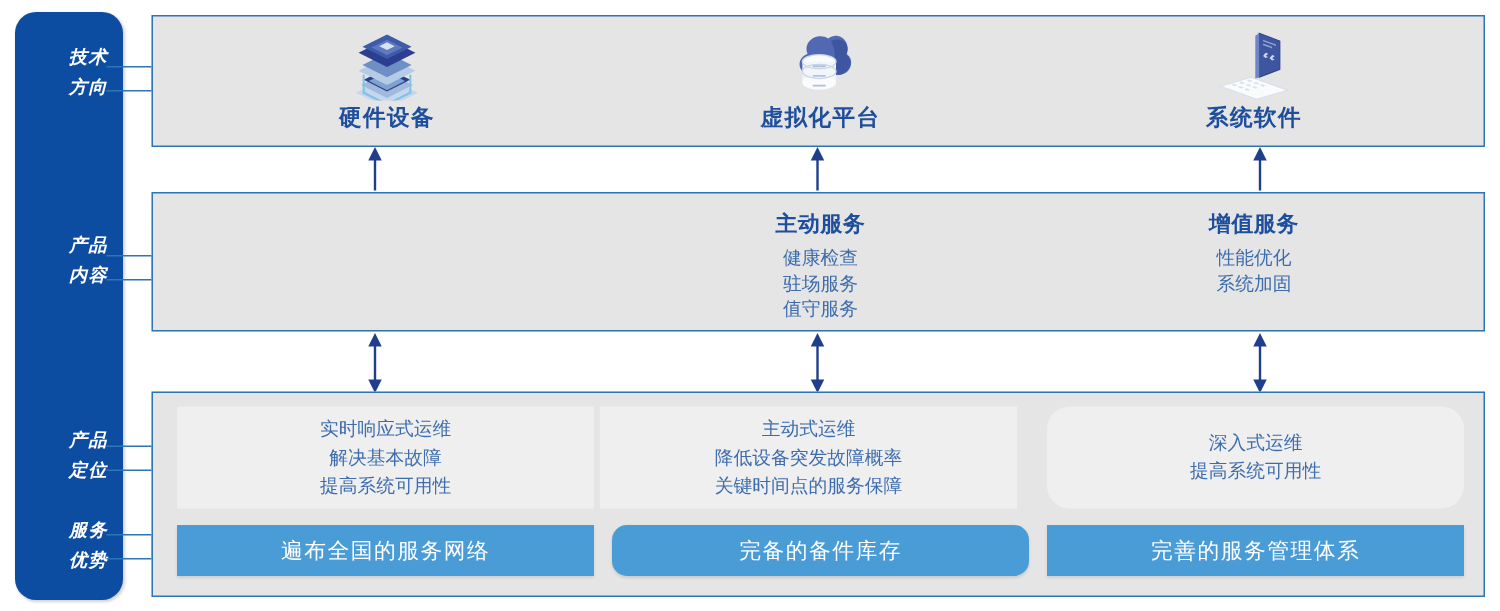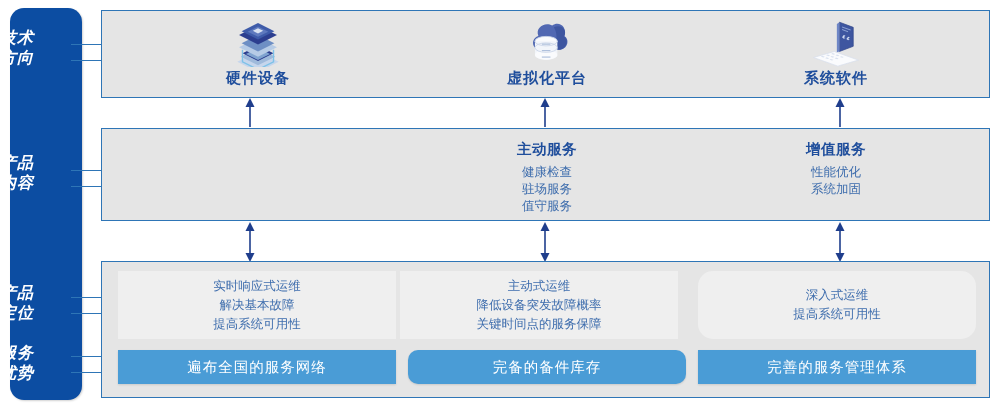--- a/index.html
+++ b/index.html
@@ -26,25 +26,25 @@
     width: 72px;
     height: 392px;
     background: #0C4DA2;
     border-radius: 14px;
     box-shadow: 1px 1px 2px rgba(0,0,0,0.18);
   }
   .side-label {
     position: absolute;
     left: 0;
     width: 72px;
-    text-align: left;
+    text-align: right;
     color: #ffffff;
     font-weight: bold;
     font-style: italic;
-    font-size: 16px;
+    font-size: 12px;
     line-height: 20px;
     letter-spacing: 1px;
   }
   .side-label span { display: block; }
 
   
   .conn {
     position: absolute;
     height: 1px;
     background: #2E75B6;

